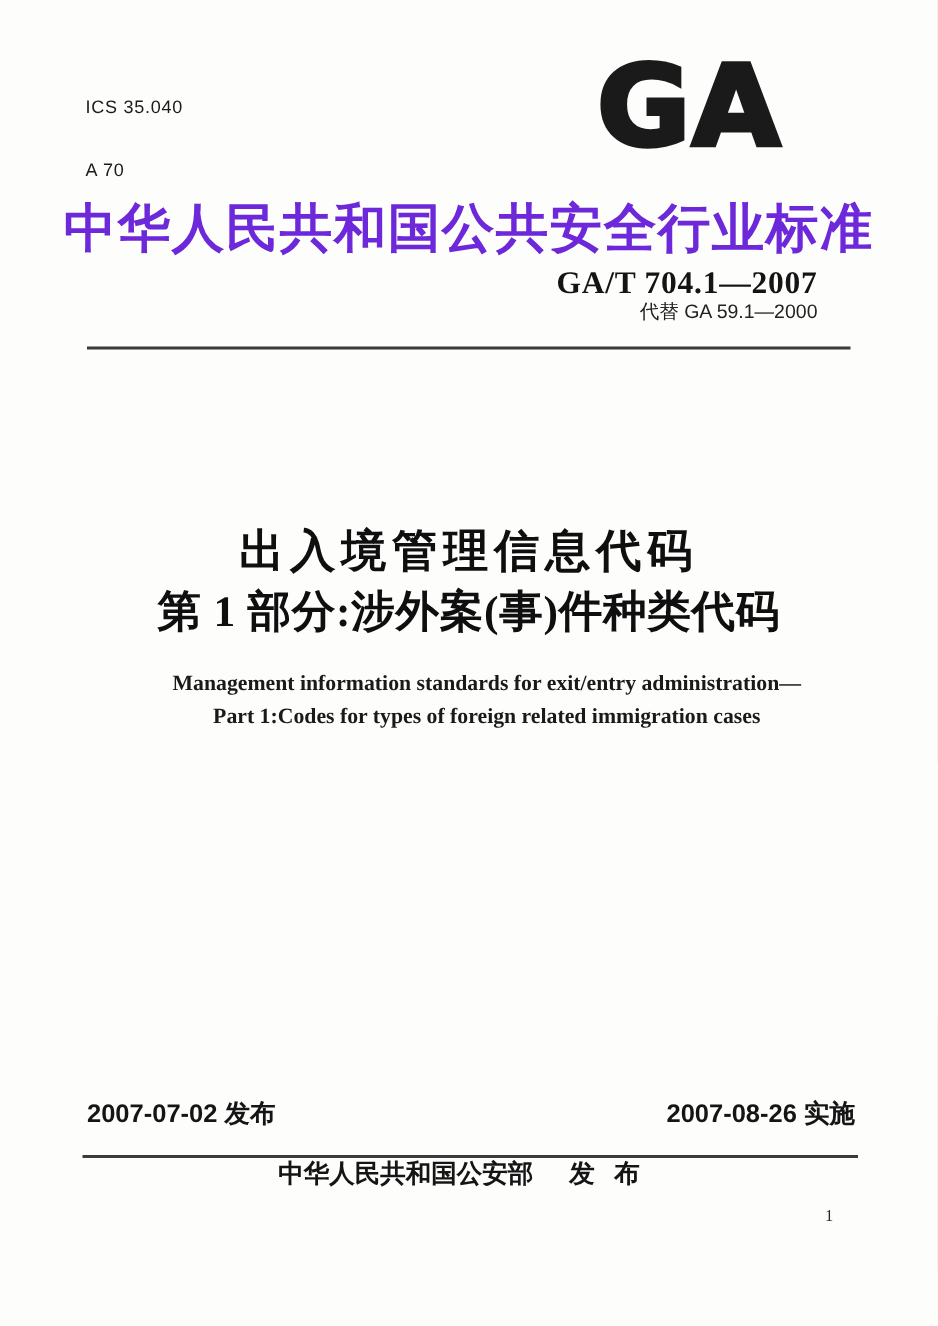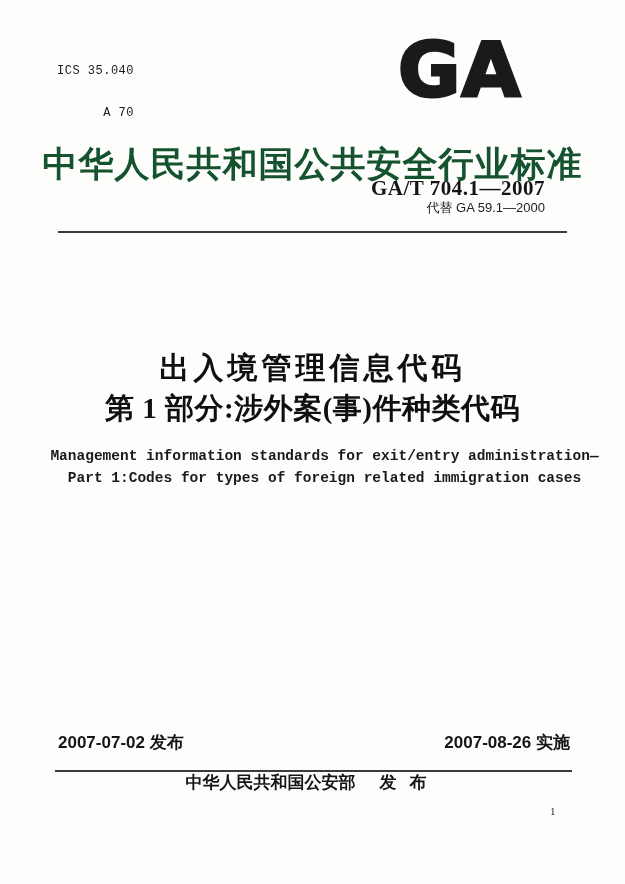--- a/index.html
+++ b/index.html
@@ -13,27 +13,26 @@
     background: #fdfdfc;
     color: #161616;
     overflow: hidden;
   }
 
   
   .ics-block {
     position: absolute;
     left: 57px;
     top: 36px;
-    font-family: Liberation Mono, monospace;
+    font-family: Liberation Sans, sans-serif;
     font-size: 12px;
     line-height: 14px;
     letter-spacing: 0.5px;
     color: #1c1c1c;
     white-space: pre;
-    text-align: right;
   }
 
   
   .logo {
     position: absolute;
     left: 398px;
     top: 30px;
     width: 130px;
     height: 80px;
     display: flex;
@@ -51,23 +50,22 @@
   
   .std-title {
     position: absolute;
     left: 0;
     right: 0;
     top: 129px;
     text-align: center;
     font-size: 35px;
     font-weight: bold;
     letter-spacing: 1px;
-    color: #14532d;
+    color: #6d28d9;
     white-space: nowrap;
-    margin-top: 12px;
   }
 
   
   .std-number-block {
     position: absolute;
     right: 80px;
     top: 177px;
     text-align: right;
     color: #141414;
   }
@@ -118,21 +116,21 @@
     font-family: Liberation Serif, serif;
   }
 
   
   .doc-subtitle {
     position: absolute;
     left: 0;
     right: 0;
     top: 445px;
     text-align: center;
-    font-family: Liberation Mono, monospace;
+    font-family: Liberation Serif, serif;
     font-weight: bold;
     font-size: 14.5px;
     line-height: 22px;
     color: #1a1a1a;
     margin-left: 24px;
   }
 
   
   .dates-row {
     position: absolute;

